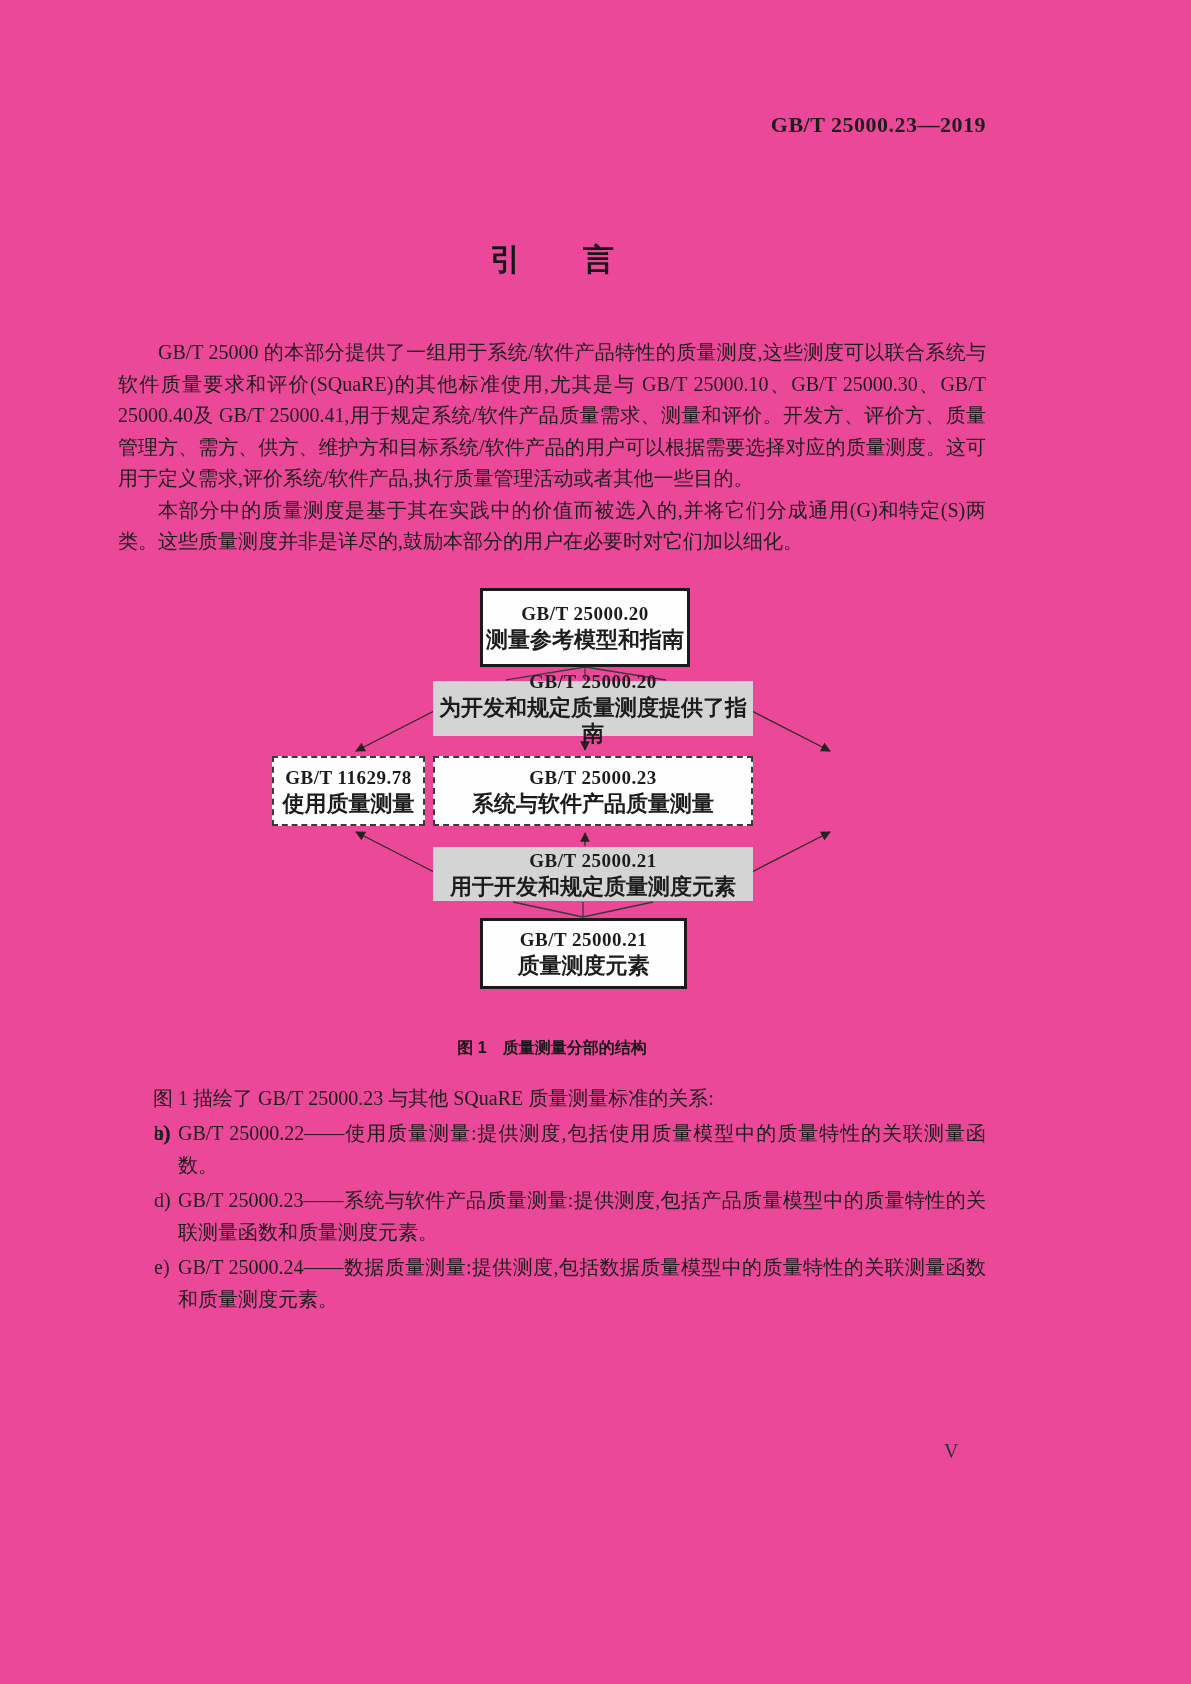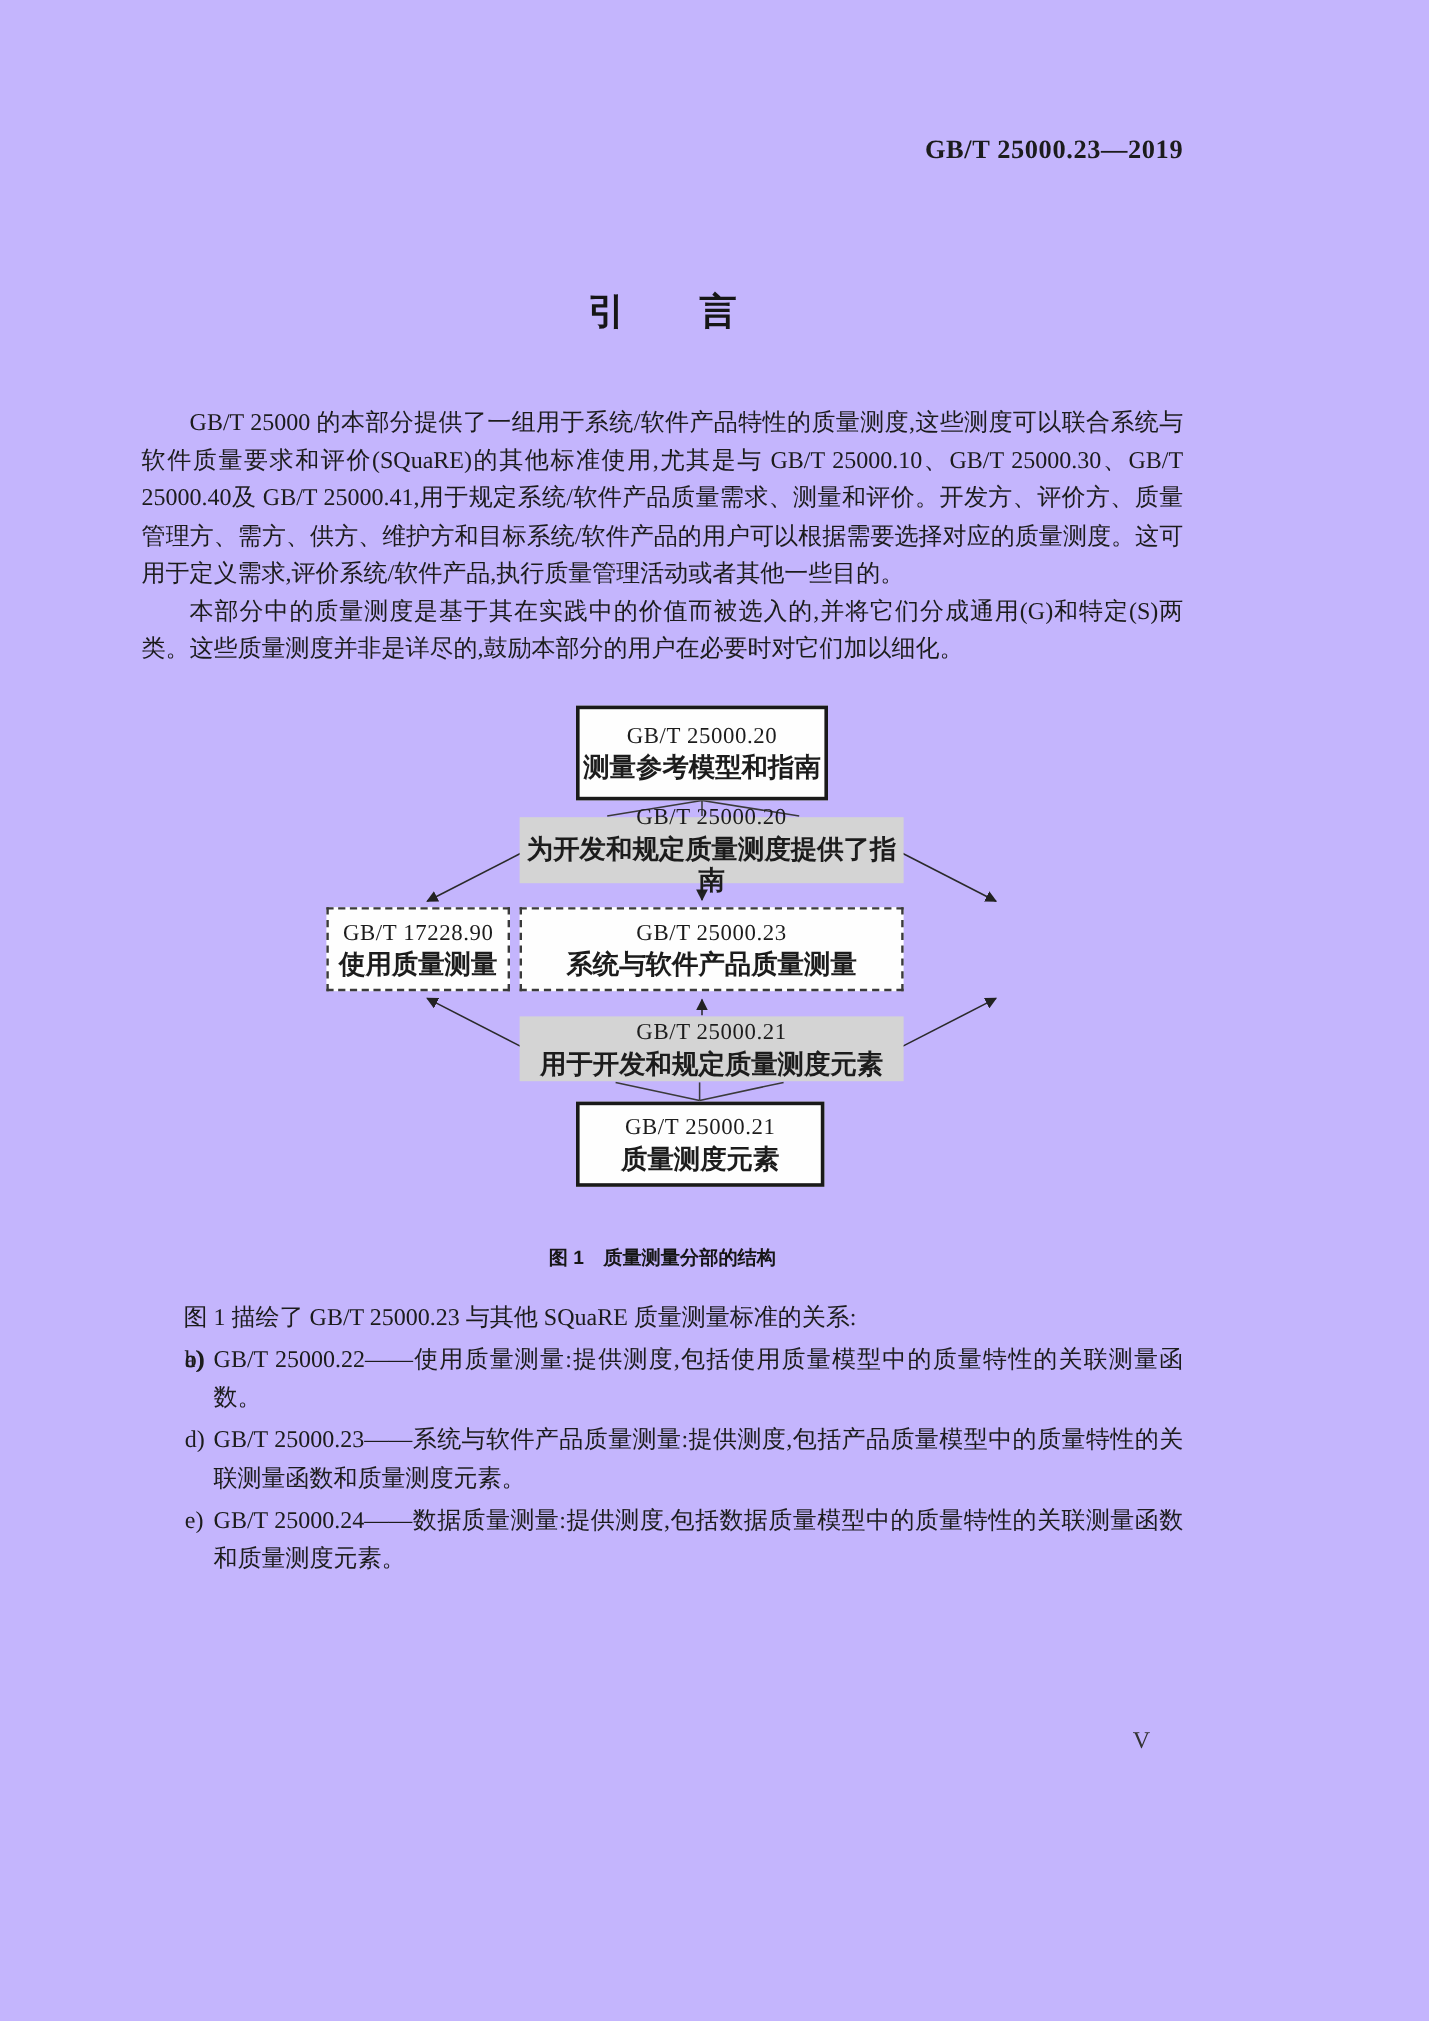--- a/index.html
+++ b/index.html
@@ -1,20 +1,20 @@
 <!DOCTYPE html>
 <html><head>
 <meta charset="utf-8">
 <style>
   * { margin:0; padding:0; box-sizing:border-box; }
   html,body { background:#ffffff; }
   .page {
     position:relative;
     width:1191px; height:1684px;
-    background:#c4b5fd;
+    background:#ec4899;
     color:#1c1c1c;
     font-family:"Liberation Serif","DejaVu Serif",serif;
     overflow:hidden;
   }
   .content { width:868px; margin-left:118px; }
 
   .doc-header {
     padding-top:112px;
     text-align:right;
     font-size:22px;
@@ -46,21 +46,21 @@
     margin:30px 0 0 150px;
   }
   .diagram svg { position:absolute; left:0; top:0; }
   .dbox {
     position:absolute;
     display:flex; flex-direction:column;
     align-items:center; justify-content:center;
     text-align:center;
     line-height:26px;
   }
-  .dbox .ln1 { font-family:"Liberation Serif","DejaVu Serif",serif; font-weight:400; font-size:19px; letter-spacing:0.5px; }
+  .dbox .ln1 { font-family:"Liberation Serif","DejaVu Serif",serif; font-weight:700; font-size:19px; letter-spacing:0.5px; }
   .dbox .ln2 { font-family:Liberation Serif, serif; font-weight:bold; font-size:22px; }
   .solid  { border:3px solid #1a1a1a; background:#fefefe; }
   .grayb  { background:#d4d4d4; }
   .dashed { border:2px dashed #3a3a3a; background:#fefefe; }
 
   .box-top     { left:212px; top:0;     width:210px; height:79px; }
   .box-guide1  { left:165px; top:93px;  width:320px; height:55px; }
   .box-left    { left:4px;   top:168px; width:153px; height:70px; }
   .box-center  { left:165px; top:168px; width:320px; height:70px; }
   .box-right   { left:498px; top:168px; width:150px; height:70px; }
@@ -148,21 +148,21 @@
         <span class="ln1">GB/T 25000.20</span>
         <span class="ln2">测量参考模型和指南</span>
       </div>
 
       <div class="dbox grayb box-guide1">
         <span class="ln1">GB/T 25000.20</span>
         <span class="ln2">为开发和规定质量测度提供了指南</span>
       </div>
 
       <div class="dbox dashed box-left">
-        <span class="ln1">GB/T 17228.90</span>
+        <span class="ln1">GB/T 11629.78</span>
         <span class="ln2">使用质量测量</span>
       </div>
 
       <div class="dbox dashed box-center">
         <span class="ln1">GB/T 25000.23</span>
         <span class="ln2">系统与软件产品质量测量</span>
       </div>
 
 
       <div class="dbox grayb box-guide2">

